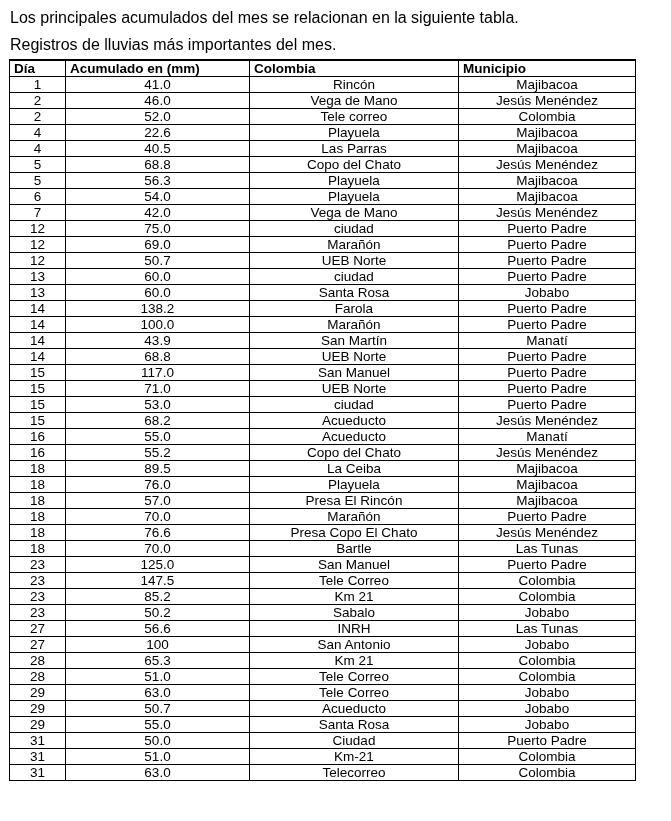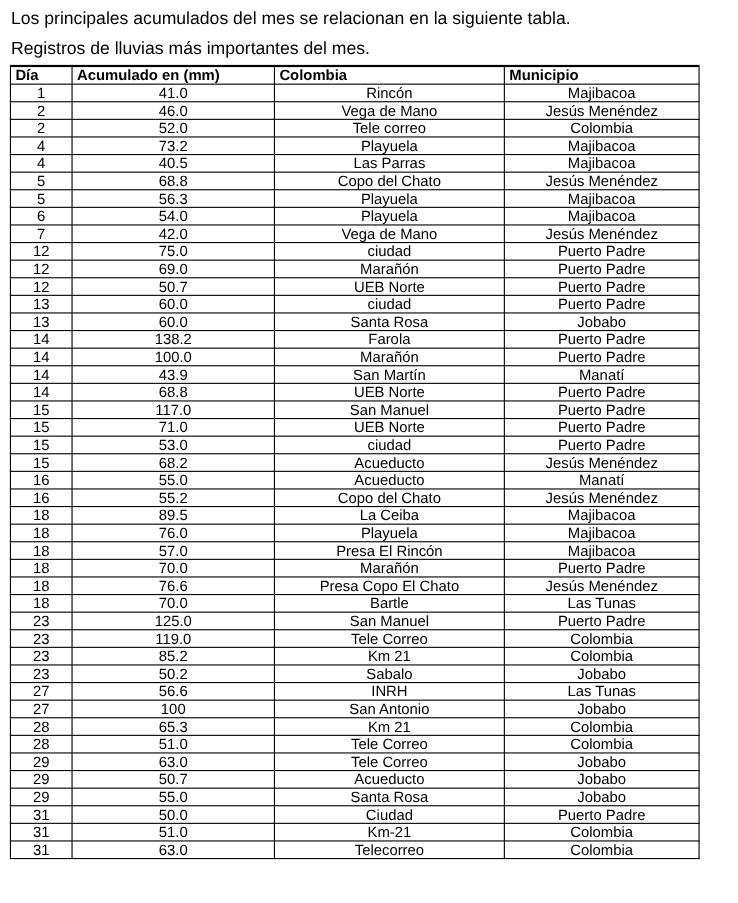--- a/index.html
+++ b/index.html
@@ -90,21 +90,21 @@
           <td>Jesús Menéndez</td>
         </tr>
         <tr>
           <td>2</td>
           <td>52.0</td>
           <td>Tele correo</td>
           <td>Colombia</td>
         </tr>
         <tr>
           <td>4</td>
-          <td>73.2</td>
+          <td>22.6</td>
           <td>Playuela</td>
           <td>Majibacoa</td>
         </tr>
         <tr>
           <td>4</td>
           <td>40.5</td>
           <td>Las Parras</td>
           <td>Majibacoa</td>
         </tr>
         <tr>
@@ -258,21 +258,21 @@
           <td>Las Tunas</td>
         </tr>
         <tr>
           <td>23</td>
           <td>125.0</td>
           <td>San Manuel</td>
           <td>Puerto Padre</td>
         </tr>
         <tr>
           <td>23</td>
-          <td>119.0</td>
+          <td>147.5</td>
           <td>Tele Correo</td>
           <td>Colombia</td>
         </tr>
         <tr>
           <td>23</td>
           <td>85.2</td>
           <td>Km 21</td>
           <td>Colombia</td>
         </tr>
         <tr>

